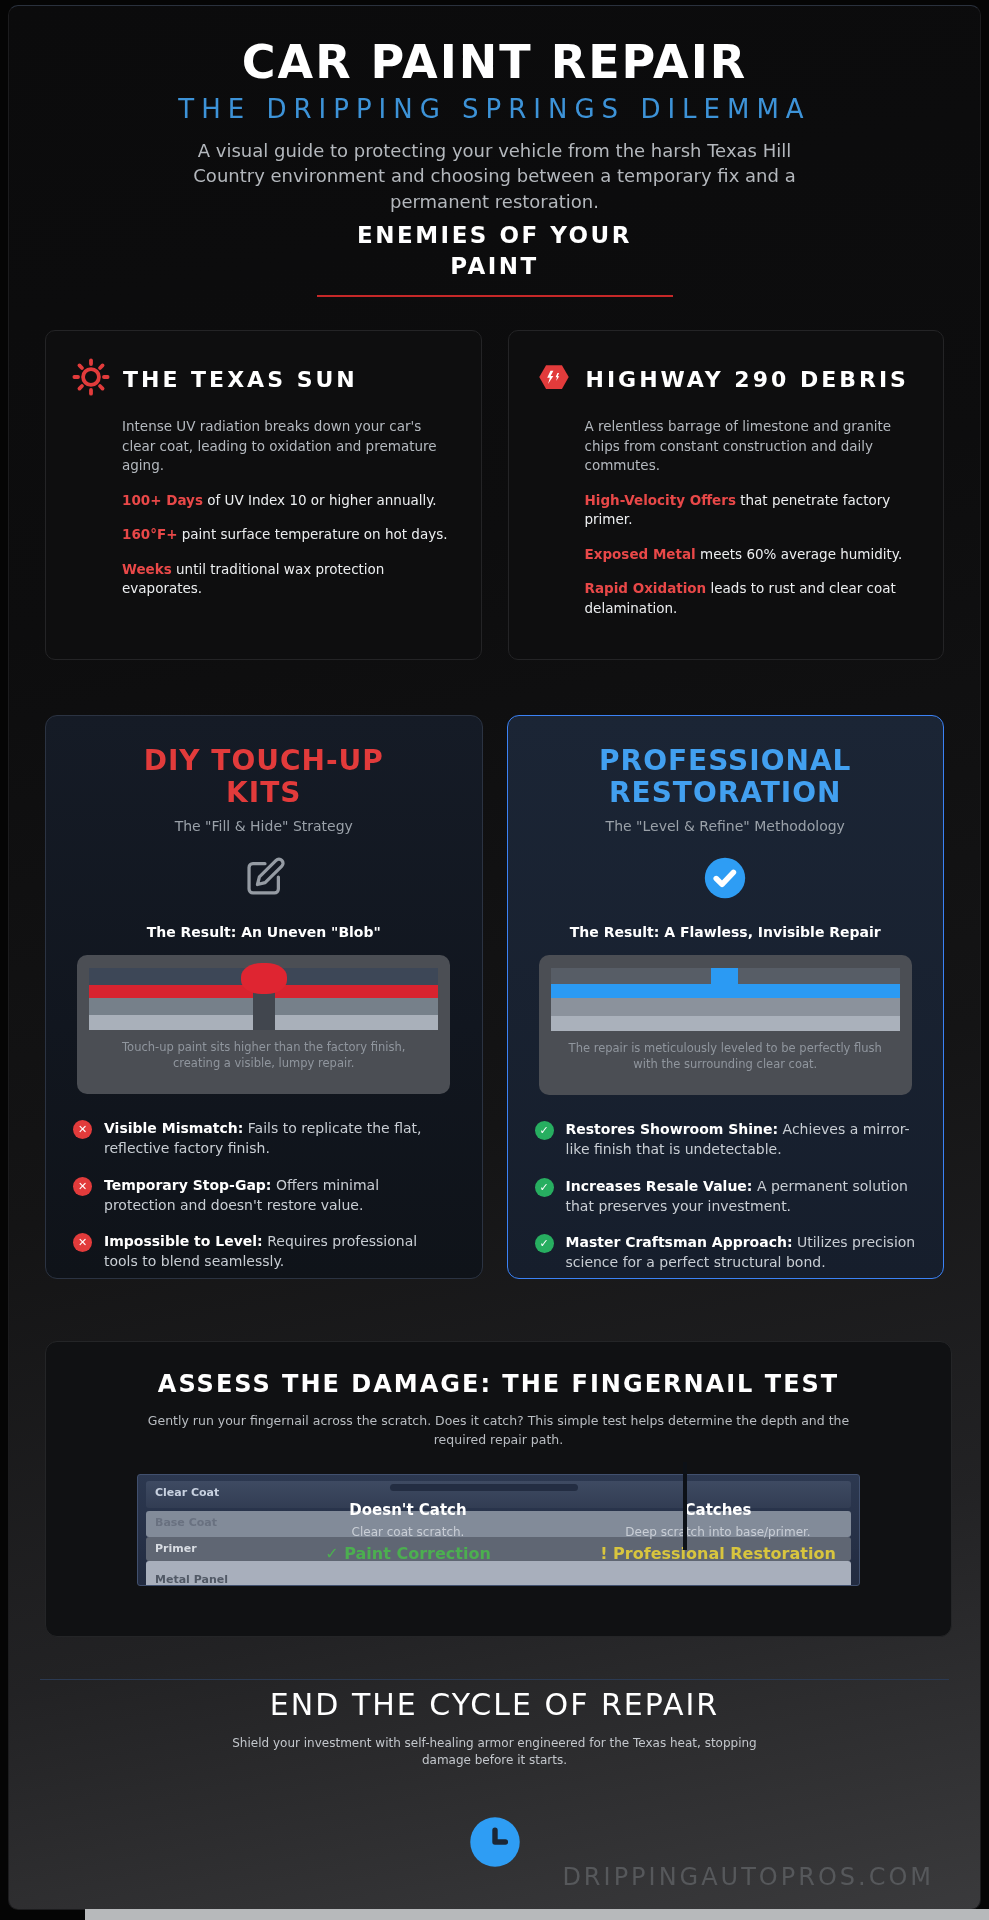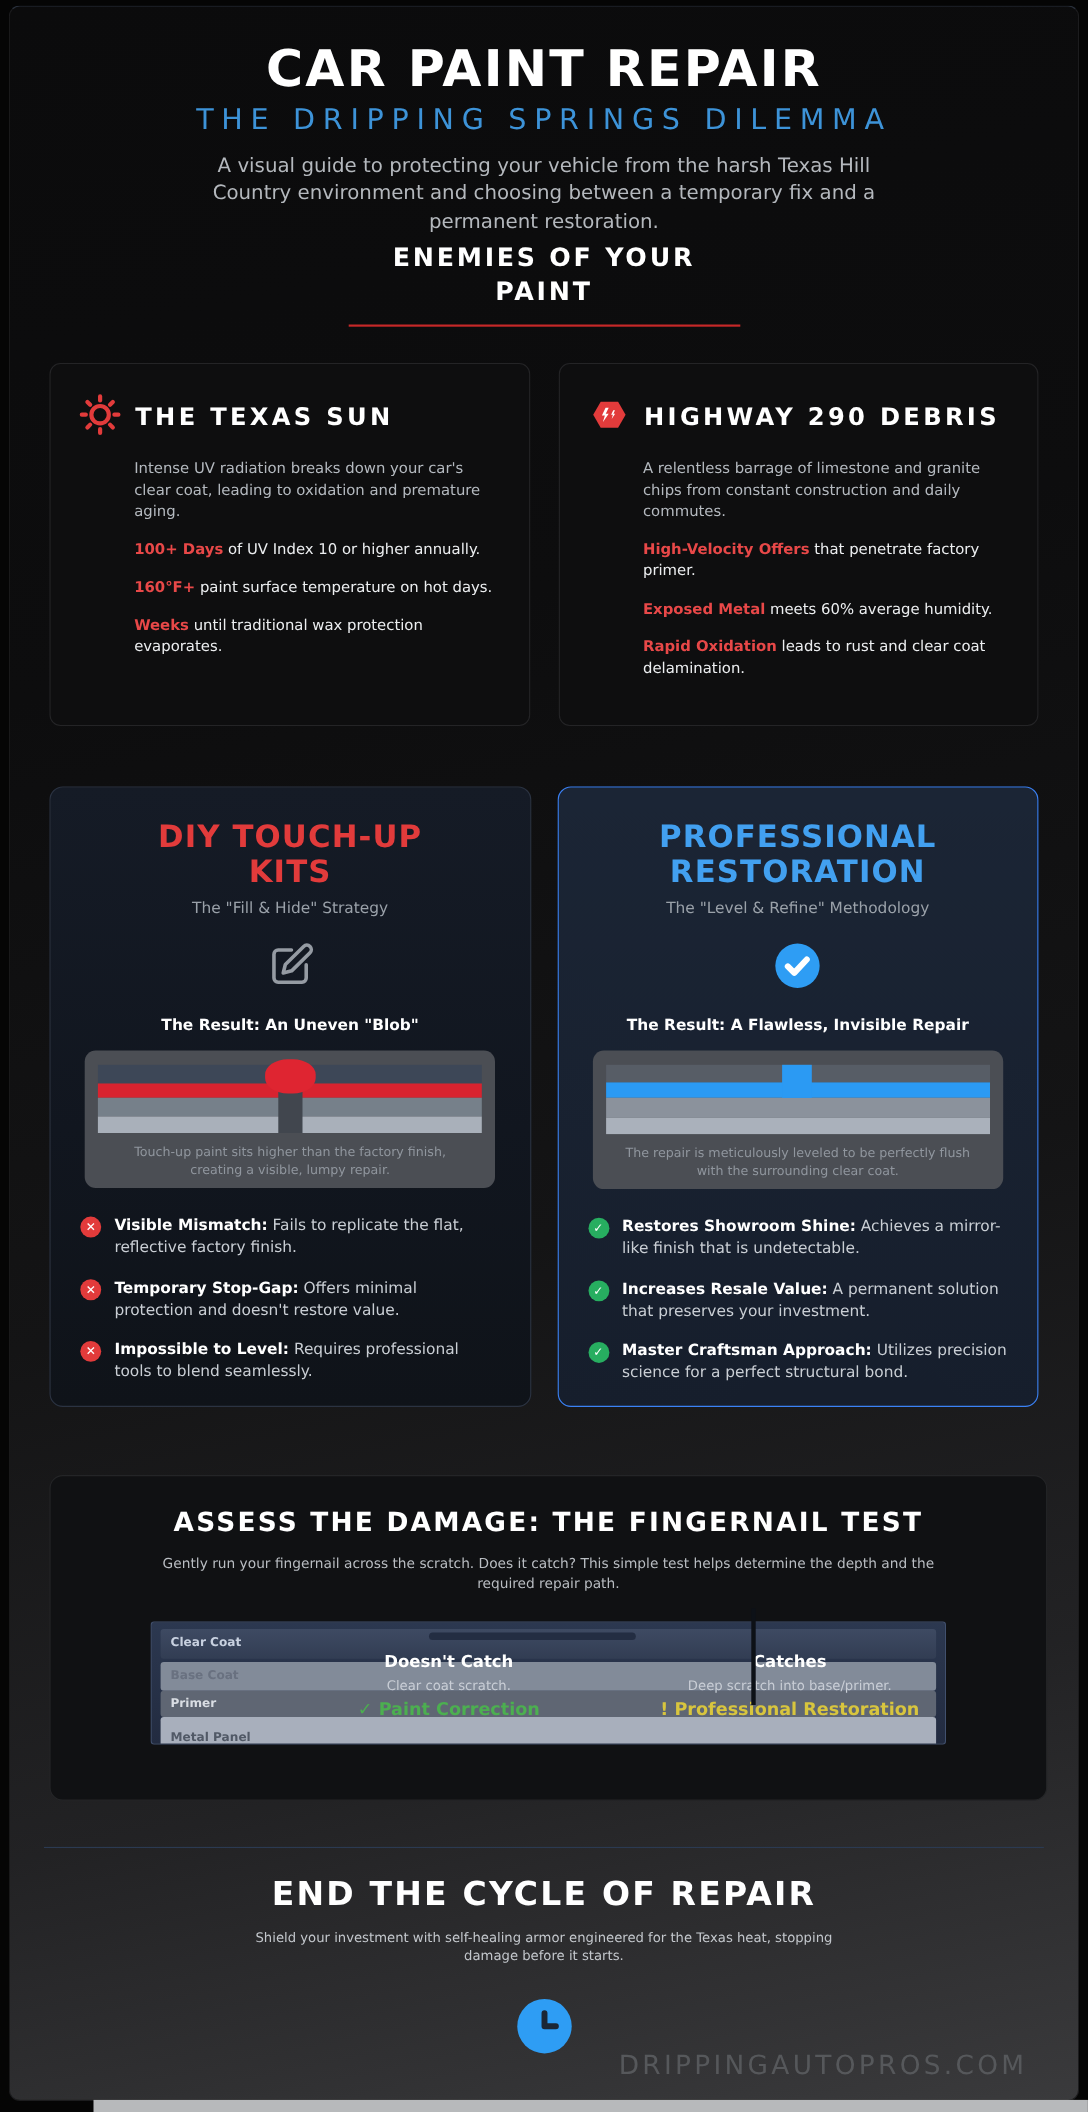--- a/index.html
+++ b/index.html
@@ -38,21 +38,21 @@
   .cmp-card{flex:1;height:564px;border-radius:12px;padding-top:29px;text-align:center;overflow:hidden;}
   .cmp-diy{background:linear-gradient(180deg,#151b26 0%,#11161f 55%,#0f1319 100%);border:1px solid #2b3342;}
   .cmp-pro{background:linear-gradient(180deg,#1b2535 0%,#161e2c 100%);border:1.5px solid #3b82f6;}
   .cmp-title{font-size:28px;font-weight:bold;letter-spacing:1px;line-height:1.14;max-width:310px;margin:0 auto;}
   .cmp-diy .cmp-title{color:#e23b3b;}
   .cmp-pro .cmp-title{color:#42a0f0;}
   .cmp-sub{font-size:14px;color:#9aa1a9;margin-top:9px;}
   .cmp-icon{margin-top:20px;height:48px;display:flex;align-items:center;justify-content:center;}
   .result-h{font-size:14px;font-weight:bold;color:#fff;margin-top:22px;}
 
-  .paint-panel{width:373px;margin:15px auto 0;border-radius:10px;background:#4b4e54;padding:13px 12px 9px;}
+  .paint-panel{width:373px;margin:15px auto 0;border-radius:10px;background:#4b4e54;padding:13px 12px 23px;}
   .paint-stack{position:relative;}
   .stripe{width:100%;}
   .pp-caption{font-size:11.5px;color:#90969e;line-height:1.4;margin:9px auto 0;max-width:330px;}
   .blob{position:absolute;left:calc(50% - 23px);top:-5px;width:46px;height:31px;background:#df2531;
         border-radius:45%;z-index:2;}
   .gouge{position:absolute;left:calc(50% - 11px);top:13px;bottom:0;width:22px;background:#41464e;z-index:1;}
   .notch{position:absolute;left:46%;top:0;width:27px;height:30px;background:#2b9af3;z-index:1;}
 
   .bullets{text-align:left;margin:24px 27px 0;}
   .bullet{display:flex;gap:12px;margin-bottom:16px;font-size:14px;line-height:1.45;color:#c9ced4;}
@@ -89,21 +89,21 @@
   .tc-right{left:455px;}
   .tc-title{font-size:15px;font-weight:bold;color:#fff;}
   .tc-sub{font-size:12px;color:#c9ced6;margin-top:6px;}
   .tc-tag{font-size:16px;font-weight:bold;margin-top:5px;}
   .tag-green{color:#4caf50;}
   .tag-yellow{color:#d8c53e;}
 
   
   .footer{position:absolute;top:1673px;left:0;right:0;text-align:center;}
   .footer-divider{height:1px;background:#2b3a52;margin:0 31px 0 31px;}
-  .footer-title{font-size:30px;font-weight:bold;letter-spacing:2px;color:#fff;margin-top:25px;}
+  .footer-title{font-size:30px;font-weight:normal;letter-spacing:2px;color:#fff;margin-top:7px;}
   .footer-desc{font-size:12px;color:#c3c7cc;line-height:1.45;max-width:560px;margin:13px auto 0;}
   .clock-wrap{position:absolute;top:1809px;left:calc(50% - 27px);width:54px;height:54px;}
   .website{position:absolute;top:1857px;right:46px;font-size:24px;font-weight:normal;
            letter-spacing:3px;color:#56585b;}
 </style>
 </head>
 <body>
 
 <div class="canvas">
   <div class="page">

